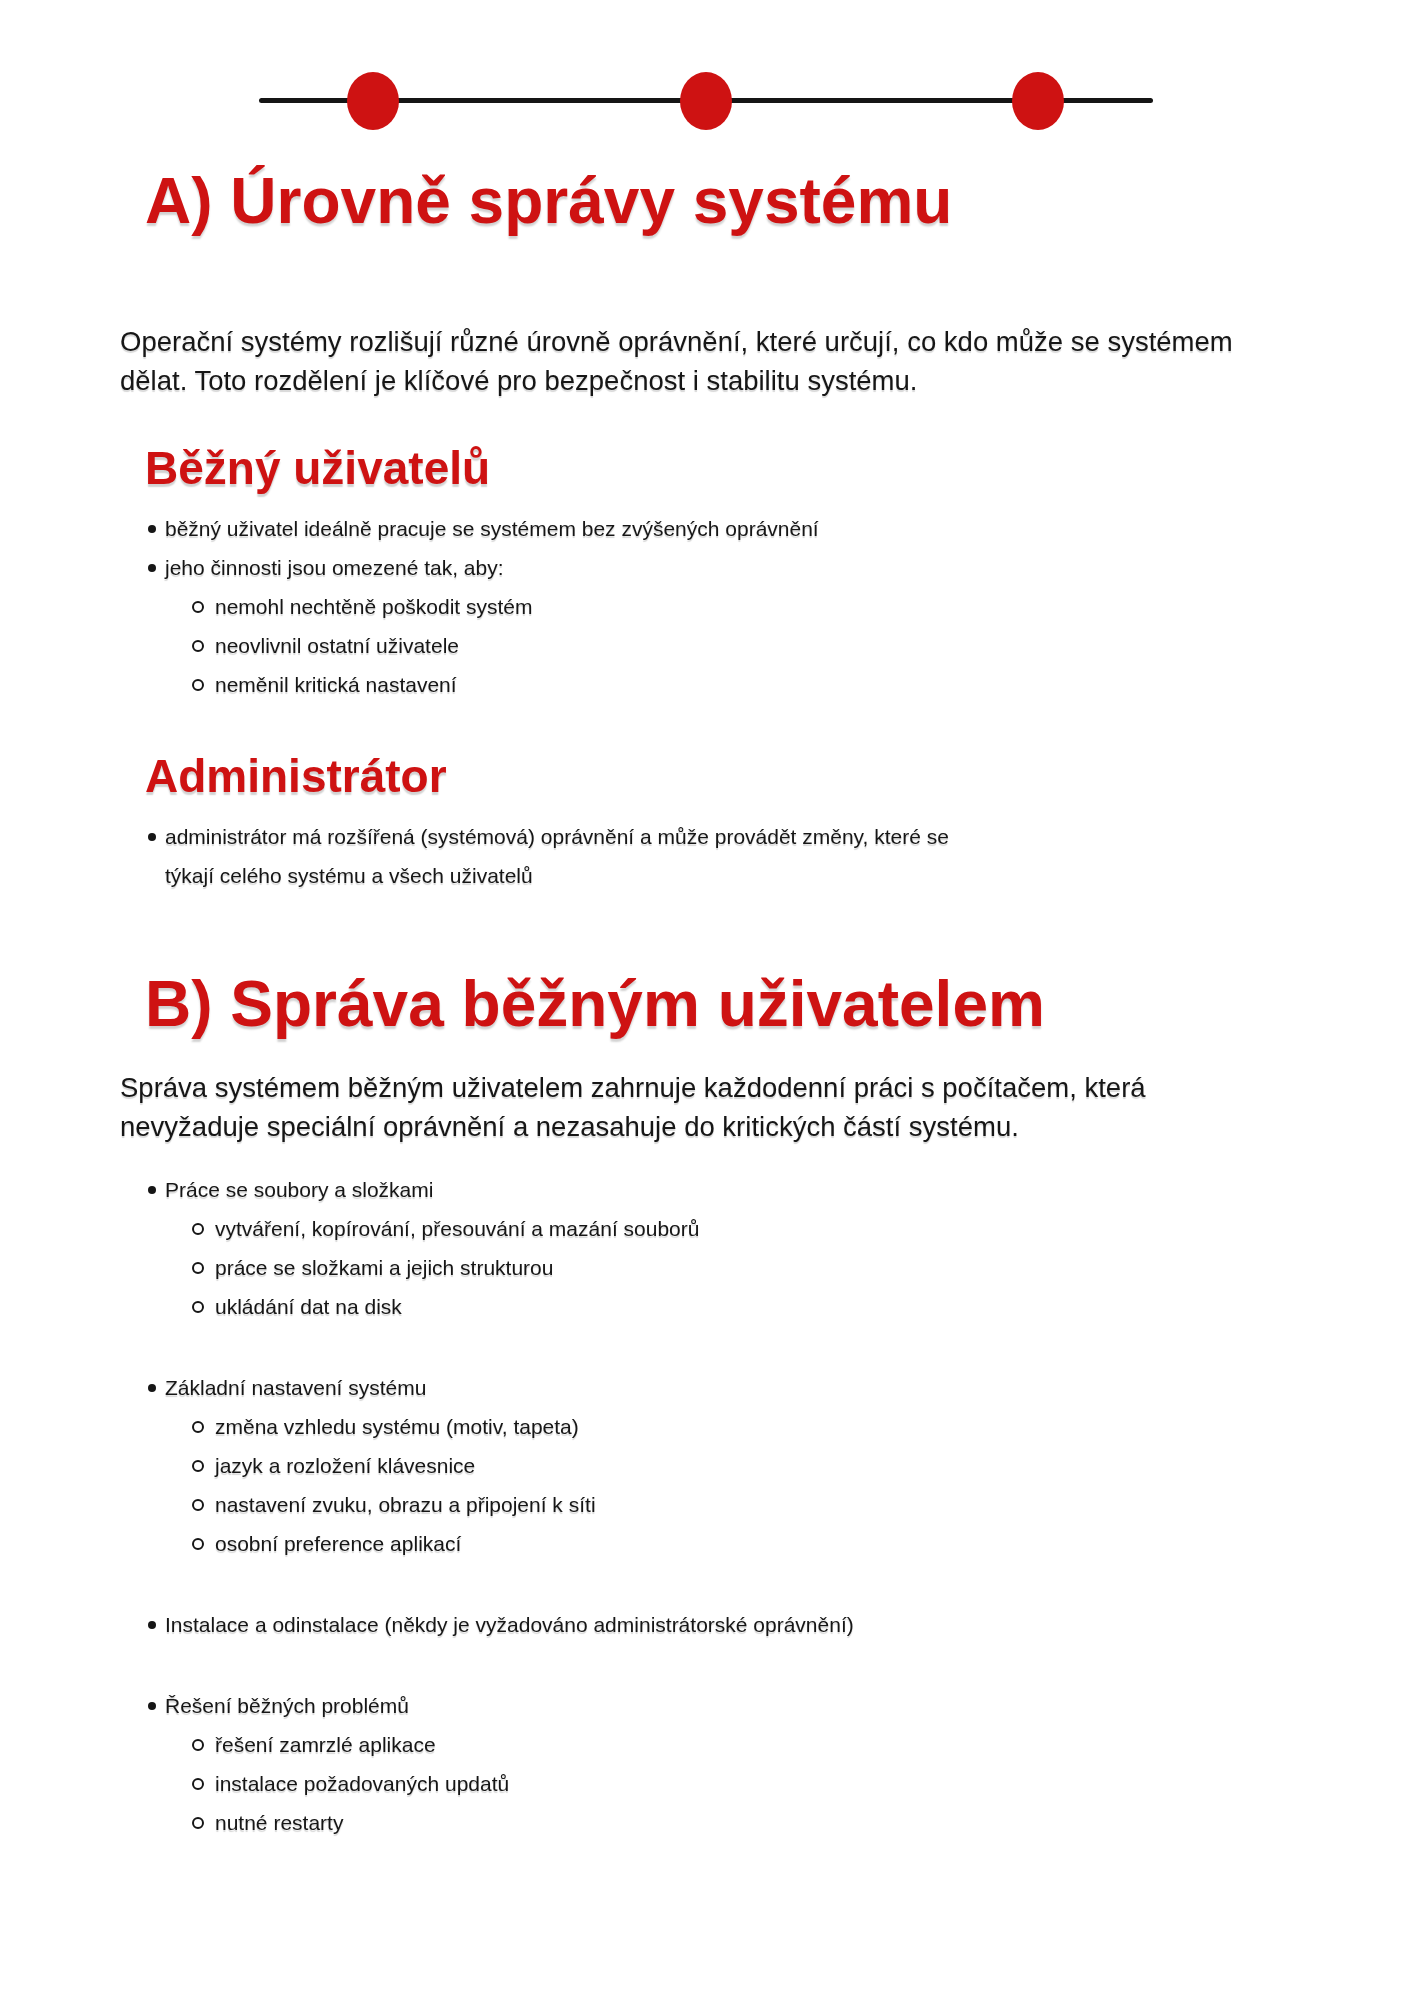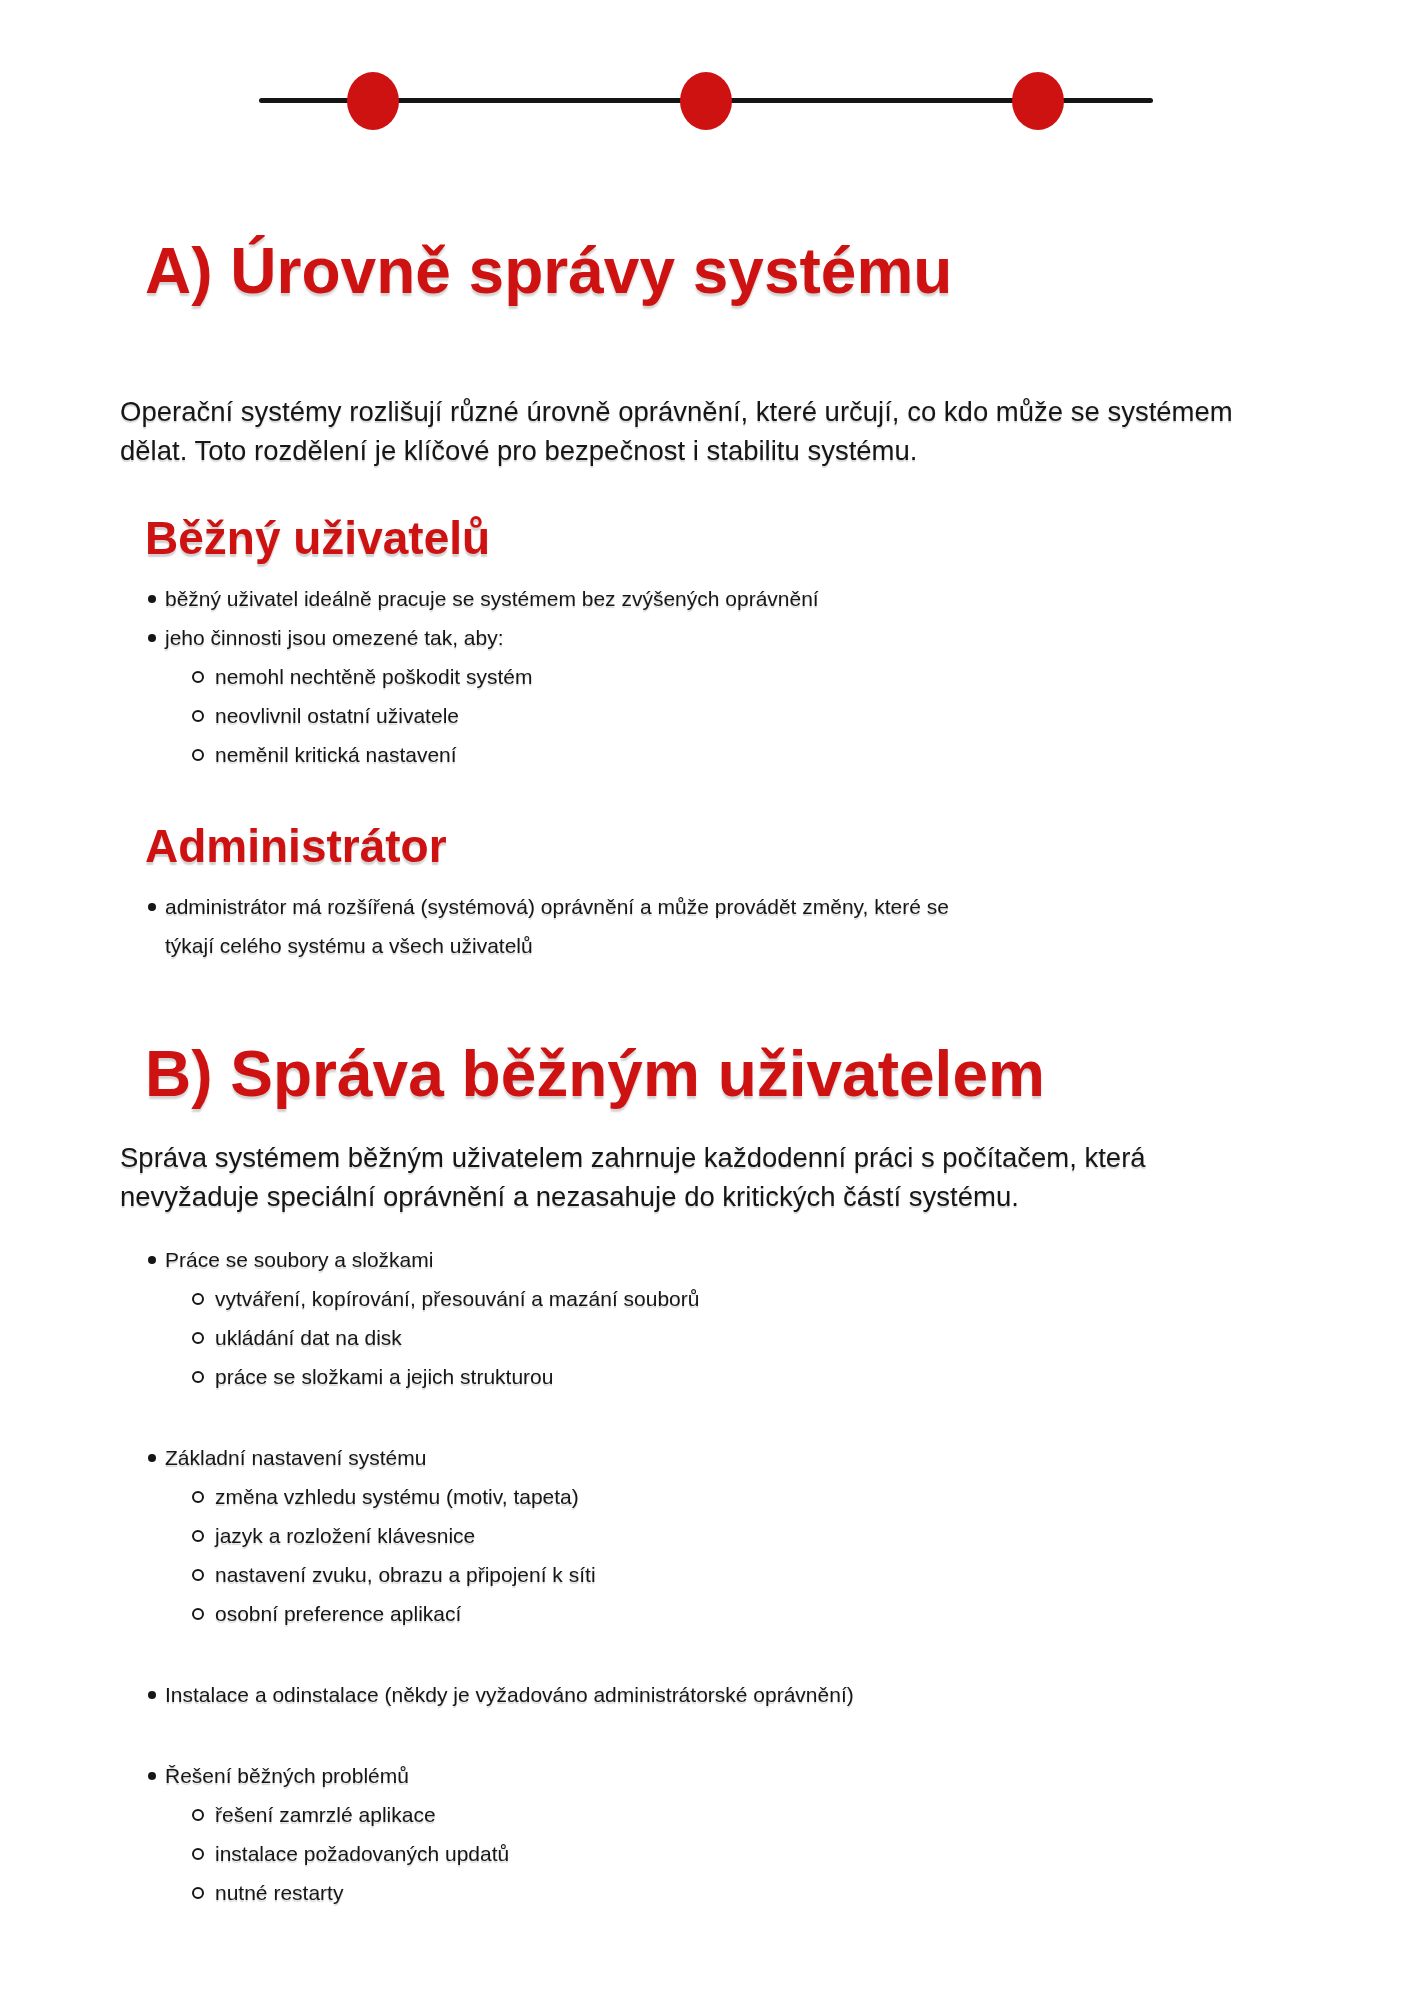--- a/index.html
+++ b/index.html
@@ -25,21 +25,21 @@
   }
   .d1 { left: 227px; } .d2 { left: 560px; } .d3 { left: 892px; }
 
   
   .title {
     font-size: 64px; line-height: 1.1; font-weight: 700;
     color: #CE1212; margin-left: 25px;
     text-shadow: 0 3px 2px rgba(0,0,0,0.18);
     white-space: pre-line;
   }
-  .title-a { margin-top: 104px; }
+  .title-a { margin-top: 34px; }
   .title-b { margin-top: 74px; }
 
   
   .intro {
     margin-top: 86px; font-size: 27.5px; line-height: 39px;
     white-space: pre-line;
     text-shadow: 0 2px 1px rgba(0,0,0,0.16);
   }
   .intro-b { margin-top: 28px; }
 
@@ -111,22 +111,22 @@
     <h1 class="title title-b">B) Správa běžným uživatelem</h1>
 
     <p class="intro intro-b">Správa systémem běžným uživatelem zahrnuje každodenní práci s počítačem, která
 nevyžaduje speciální oprávnění a nezasahuje do kritických částí systému.</p>
 
     <div class="list groups">
 
       <div class="group group-first">
         <div class="li1">Práce se soubory a složkami</div>
         <div class="li2">vytváření, kopírování, přesouvání a mazání souborů</div>
+        <div class="li2">práce se složkami a jejich strukturou</div>
         <div class="li2">ukládání dat na disk</div>
-        <div class="li2">práce se složkami a jejich strukturou</div>
       </div>
 
       <div class="group">
         <div class="li1">Základní nastavení systému</div>
         <div class="li2">změna vzhledu systému (motiv, tapeta)</div>
         <div class="li2">jazyk a rozložení klávesnice</div>
         <div class="li2">nastavení zvuku, obrazu a připojení k síti</div>
         <div class="li2">osobní preference aplikací</div>
       </div>
 

